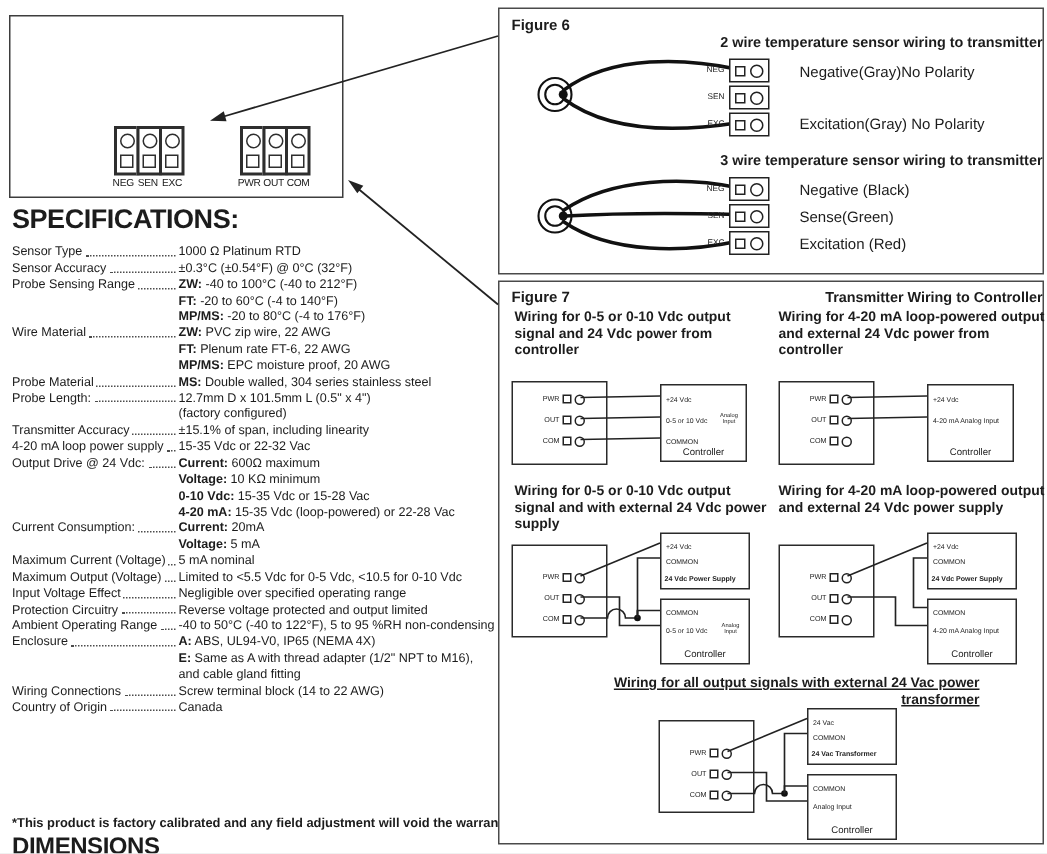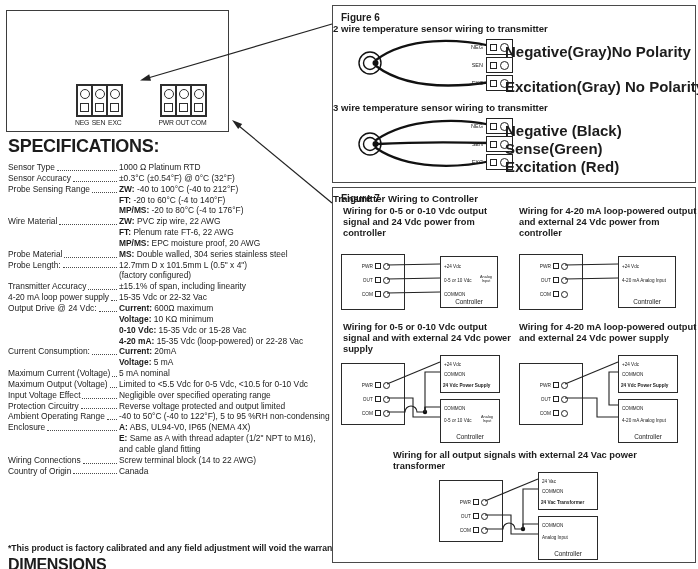--- a/index.html
+++ b/index.html
@@ -26,30 +26,30 @@
   .spec-dots{flex:1;min-width:5px;border-bottom:1.3px dotted #4c4c4c;margin:0 2px 2px 2px;}
   .spec-indent{width:111px;flex:none;}
   .spec-value .b{font-weight:700;}
   #footnote{left:8px;top:543px;font-size:8.6px;font-weight:600;}
   #dimensions-heading{left:8px;top:556px;font-size:16px;font-weight:800;letter-spacing:-0.3px;}
   
   .figbox{border:1.8px solid #4a4a4a;background:#fff;}
   #figure6{left:332px;top:5px;width:362px;height:176px;}
   #figure7{left:332px;top:187px;width:362px;height:374px;}
   .figlabel{position:absolute;left:8px;font-size:10px;font-weight:700;color:#1c1c1c;}
-  .figtitle{position:absolute;left:0;right:0;text-align:left;font-size:9.6px;font-weight:600;color:#1c1c1c;}
+  .figtitle{position:absolute;left:0;right:0;text-align:right;font-size:9.6px;font-weight:600;color:#1c1c1c;}
   
   .f6col{position:absolute;}
   .f6row{display:flex;align-items:center;gap:3px;height:16px;margin-bottom:2px;}
   .f6lab{font-size:5.5px;width:20px;text-align:right;color:#222;}
   .f6cell{width:27px;height:16px;border:1.4px solid #222;box-sizing:border-box;background:#fff;
           display:flex;align-items:center;justify-content:space-evenly;}
   .f6sq{width:7px;height:7px;border:1.6px solid #222;box-sizing:border-box;}
   .f6circ{width:9px;height:9px;border:1.2px solid #222;border-radius:50%;box-sizing:border-box;}
-  .f6rightlab{position:absolute;left:172px;font-size:15px;font-weight:700;white-space:nowrap;color:#1c1c1c;}
+  .f6rightlab{position:absolute;left:200px;font-size:10px;font-weight:400;white-space:nowrap;color:#1c1c1c;}
   
   .wcaption{position:absolute;font-size:9.3px;line-height:10.9px;font-weight:700;color:#1c1c1c;}
   .diag{position:absolute;}
   .wirebox{position:absolute;border:1.1px solid #2a2a2a;box-sizing:border-box;background:#fff;}
   .tcol{position:absolute;}
   .trow{display:flex;align-items:center;gap:2px;height:12px;margin-bottom:2px;}
   .tlab{font-size:4.8px;width:13px;text-align:right;color:#222;}
   .tsq{width:5.5px;height:5.5px;border:1.4px solid #222;box-sizing:border-box;}
   .tcirc{width:7px;height:7px;border:1px solid #222;border-radius:50%;box-sizing:border-box;}
   .crow{position:absolute;font-size:4.6px;color:#222;white-space:nowrap;}
@@ -516,21 +516,21 @@
         <span class="crow" style="left:3px;top:18px;">4-20 mA Analog Input</span>
         <span class="clabel">Controller</span>
       </div>
       <svg class="wires" width="160" height="92">
         <line x1="46" y1="31" x2="99" y2="9" stroke="#222" stroke-width="1.1"></line>
         <path d="M46,45 H78 V64 H99" fill="none" stroke="#222" stroke-width="1.1"></path>
         <path d="M99,19 H90 V52 H99" fill="none" stroke="#222" stroke-width="1.1"></path>
       </svg>
     </div>
 
-    <div class="wcaption" style="left:60px;top:262px;width:260px;text-align:left;">Wiring for all output signals with external 24 Vac power transformer</div>
+    <div class="wcaption" style="left:60px;top:262px;width:260px;text-align:right;text-decoration:underline;">Wiring for all output signals with external 24 Vac power transformer</div>
 
     <div class="diag" style="left:106px;top:284px;width:160px;height:88px;">
       <div class="wirebox" style="left:0;top:8px;width:64px;height:62px;">
         <div class="tcol" style="left:18px;top:15px;position:absolute;">
             <div class="trow">
               <span class="tlab">PWR</span>
               <span class="tsq"></span>
               <span class="tcirc"></span>
             </div>
             <div class="trow">

